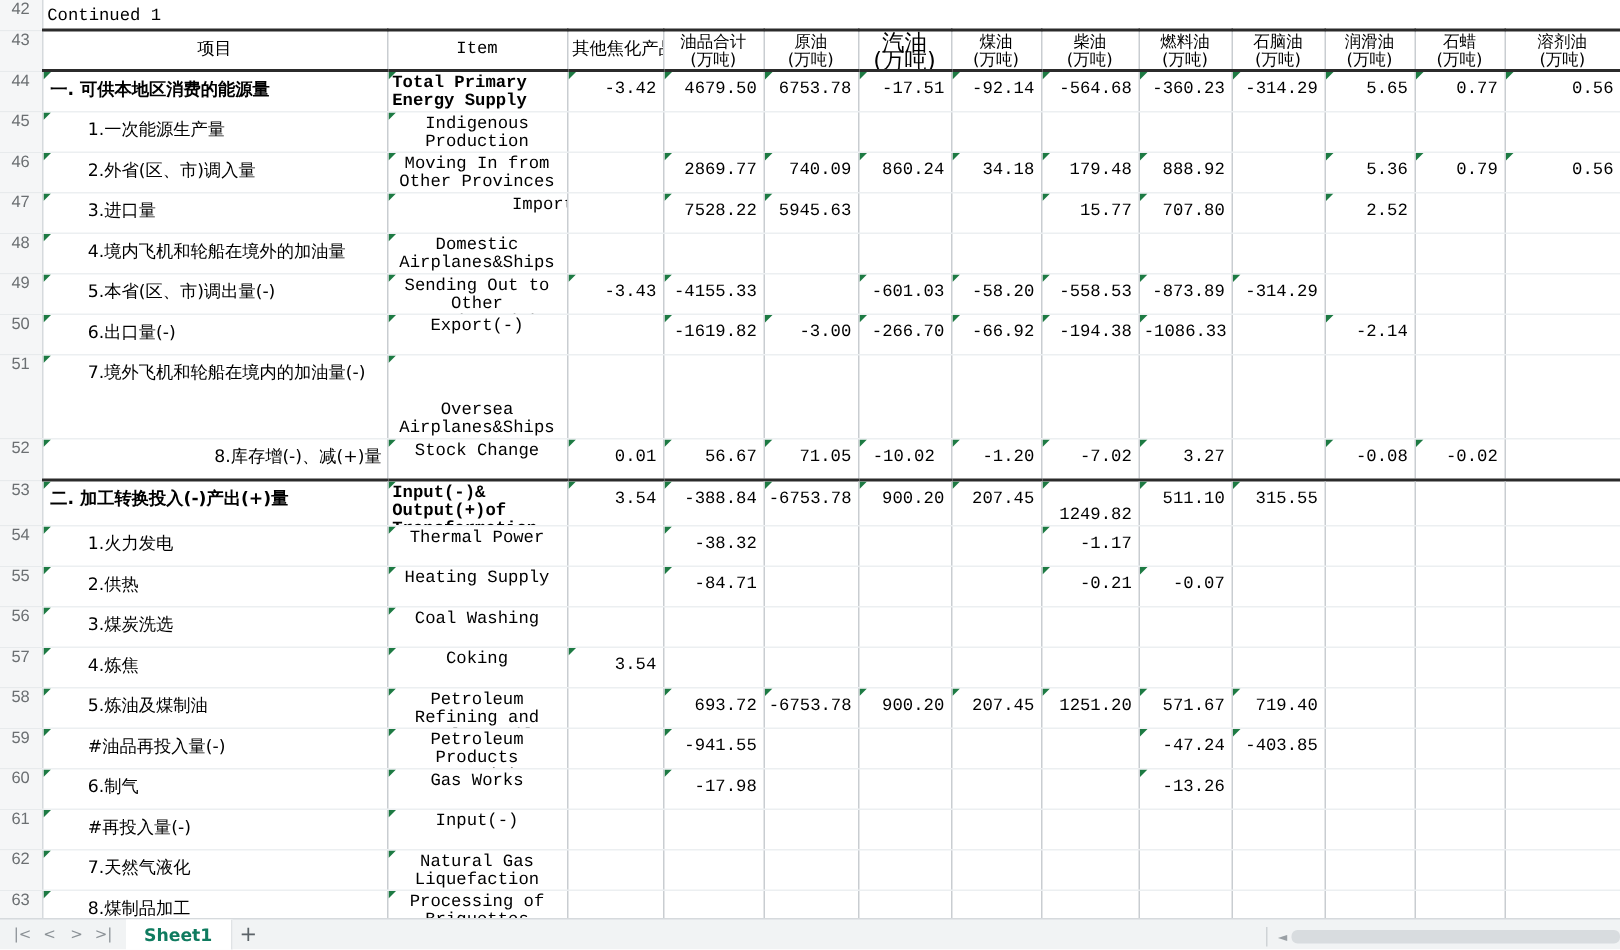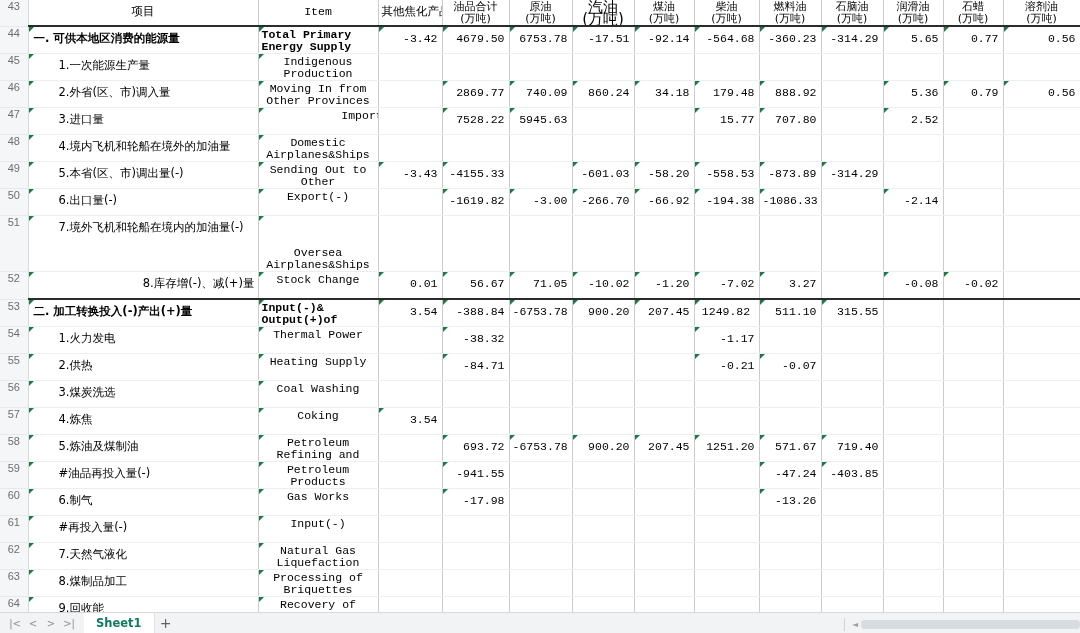--- a/index.html
+++ b/index.html
@@ -173,20 +173,26 @@
         <col style="width:62px">
         <col style="width:60px">
         <col style="width:65px">
         <col style="width:62px">
         <col style="width:62px">
         <col style="width:60px">
         <col style="width:60px">
         <col style="width:77px">
       </colgroup>
       <tbody id="tbody">
+          <tr style="height: 20px;">
+            <td class="rowhdr">42</td>
+            <td colspan="13" class="bdr-thick-b">
+              <span class="cell l" style="padding-top: 4px;">Continued 1</span>
+            </td>
+          </tr>
           <tr style="height: 24px;">
             <td class="rowhdr">43</td>
             <td class="bdr-r bdr-thick-b bdr-l">
               <span class="cell c cn" style="padding-top: 5px;">项目</span>
             </td>
             <td class="bdr-r bdr-thick-b bdr-l">
               <span class="cell c" style="padding-top: 5px;">Item</span>
             </td>
             <td class="bdr-r bdr-thick-b bdr-l">
               <span class="cell c cn" style="padding-top: 5px;">其他焦化产品</span>
@@ -640,21 +646,21 @@
             <td class="bdr-r bdr-b-light">
               <span class="tri"></span>
               <span class="cell r" style="padding-top: 5px; padding-right: 4px;">56.67</span>
             </td>
             <td class="bdr-r bdr-b-light">
               <span class="tri"></span>
               <span class="cell r" style="padding-top: 5px; padding-right: 4px;">71.05</span>
             </td>
             <td class="bdr-r bdr-b-light">
               <span class="tri"></span>
-              <span class="cell r" style="padding-top: 5px; padding-right: 4px;">-10.02</span>
+              <span class="cell r" style="padding-top: 5px; padding-right: 4px; text-align: center;">-10.02</span>
             </td>
             <td class="bdr-r bdr-b-light">
               <span class="tri"></span>
               <span class="cell r" style="padding-top: 5px; padding-right: 4px;">-1.20</span>
             </td>
             <td class="bdr-r bdr-b-light">
               <span class="tri"></span>
               <span class="cell r" style="padding-top: 5px; padding-right: 4px;">-7.02</span>
             </td>
             <td class="bdr-r bdr-b-light">
@@ -701,21 +707,21 @@
             <td class="bdr-r bdr-b-light bdr-thick-t">
               <span class="tri"></span>
               <span class="cell r" style="padding-top: 5px; padding-right: 4px;">900.20</span>
             </td>
             <td class="bdr-r bdr-b-light bdr-thick-t">
               <span class="tri"></span>
               <span class="cell r" style="padding-top: 5px; padding-right: 4px;">207.45</span>
             </td>
             <td class="bdr-r bdr-b-light bdr-thick-t">
               <span class="tri"></span>
-              <span class="cell r" style="padding-top: 5px; padding-right: 4px; text-align: center;">1249.82</span>
+              <span class="cell r" style="padding-top: 16px; padding-right: 4px;">1249.82</span>
             </td>
             <td class="bdr-r bdr-b-light bdr-thick-t">
               <span class="tri"></span>
               <span class="cell r" style="padding-top: 5px; padding-right: 4px;">511.10</span>
             </td>
             <td class="bdr-r bdr-b-light bdr-thick-t">
               <span class="tri"></span>
               <span class="cell r" style="padding-top: 5px; padding-right: 4px;">315.55</span>
             </td>
             <td class="bdr-r bdr-b-light bdr-thick-t">

